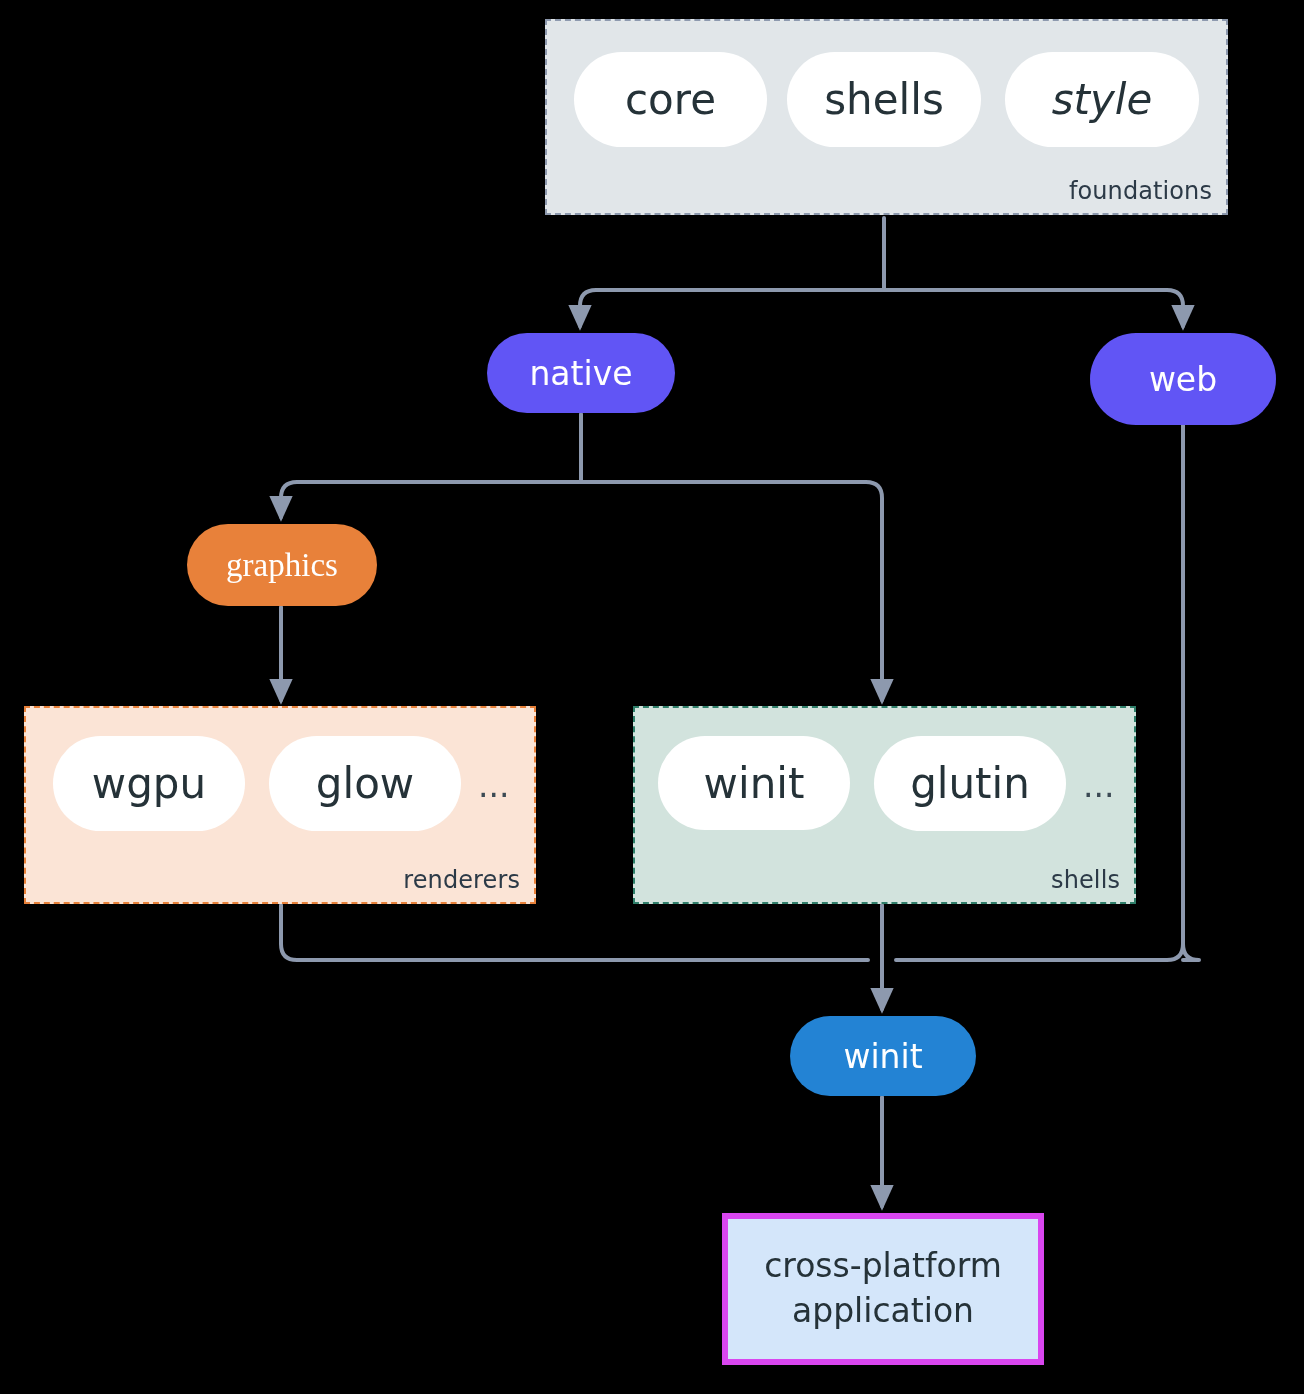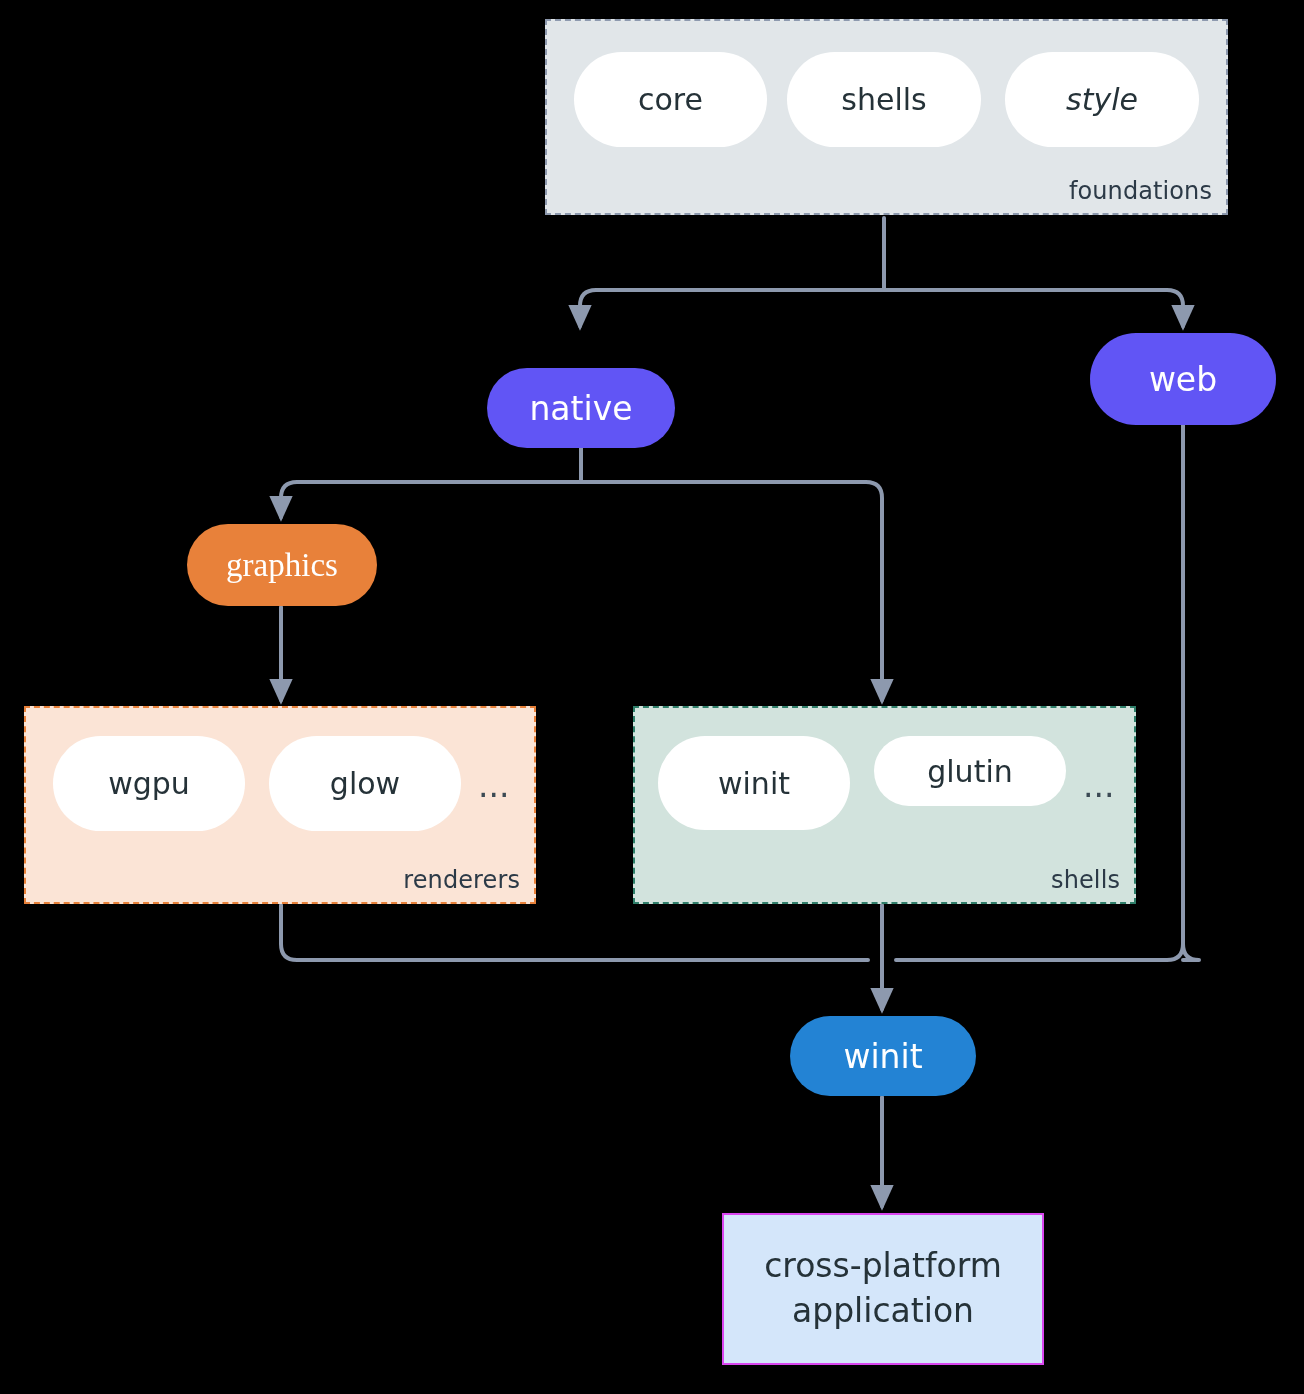--- a/index.html
+++ b/index.html
@@ -63,53 +63,53 @@
   }
   
   .pill {
     position: absolute;
     display: flex;
     align-items: center;
     justify-content: center;
     background: #ffffff;
     border-radius: 60px;
     color: #253238;
-    font-size: 30px;
+    font-size: 42px;
     box-sizing: border-box;
   }
   .ellipsis {
     position: absolute;
     color: #3b4a54;
     font-size: 33px;
     line-height: 1;
   }
   
   .node {
     position: absolute;
     display: flex;
     align-items: center;
     justify-content: center;
     border-radius: 50px;
     color: #ffffff;
     font-size: 33px;
     box-sizing: border-box;
   }
-  #node-native { left: 487px; top: 333px; width: 188px; height: 80px; background: #6155f5; margin-top: 35px; }
+  #node-native { left: 487px; top: 333px; width: 188px; height: 80px; background: #6155f5; }
   #node-web    { left: 1090px; top: 333px; width: 186px; height: 92px; background: #6155f5; }
   #node-graphics { left: 187px; top: 524px; width: 190px; height: 82px; background: #e8813a; font-family: Liberation Serif, serif; }
   #node-iced   { left: 790px; top: 1016px; width: 186px; height: 80px; background: #2383d4; }
   
   #node-application {
     position: absolute;
     left: 722px;
     top: 1213px;
     width: 322px;
     height: 152px;
     background: #d4e6fa;
-    border: 2px solid #d946ef;
+    border: 6px solid #d946ef;
     box-sizing: border-box;
     display: flex;
     flex-direction: column;
     align-items: center;
     justify-content: center;
     color: #253238;
     font-size: 33px;
     line-height: 1.36;
     text-align: center;
   }
@@ -156,21 +156,21 @@
 
   <div class="cluster" id="cluster-renderers">
     <div class="pill" style="left:27px; top:28px; width:192px; height:95px;">wgpu</div>
     <div class="pill" style="left:243px; top:28px; width:192px; height:95px;">glow</div>
     <div class="ellipsis" style="left:452px; top:61px;">...</div>
     <div class="cluster-label">renderers</div>
   </div>
 
   <div class="cluster" id="cluster-shells">
     <div class="pill" style="left:23px; top:28px; width:192px; height:94px;">winit</div>
-    <div class="pill" style="left:239px; top:28px; width:192px; height:70px;">glutin</div>
+    <div class="pill" style="left:239px; top:28px; width:192px; height:95px;">glutin</div>
     <div class="ellipsis" style="left:448px; top:61px;">...</div>
     <div class="cluster-label">shells</div>
   </div>
 
   <div class="node" id="node-native">native</div>
   <div class="node" id="node-web">web</div>
   <div class="node" id="node-graphics">graphics</div>
   <div class="node" id="node-iced">winit</div>
 
   <div id="node-application">

